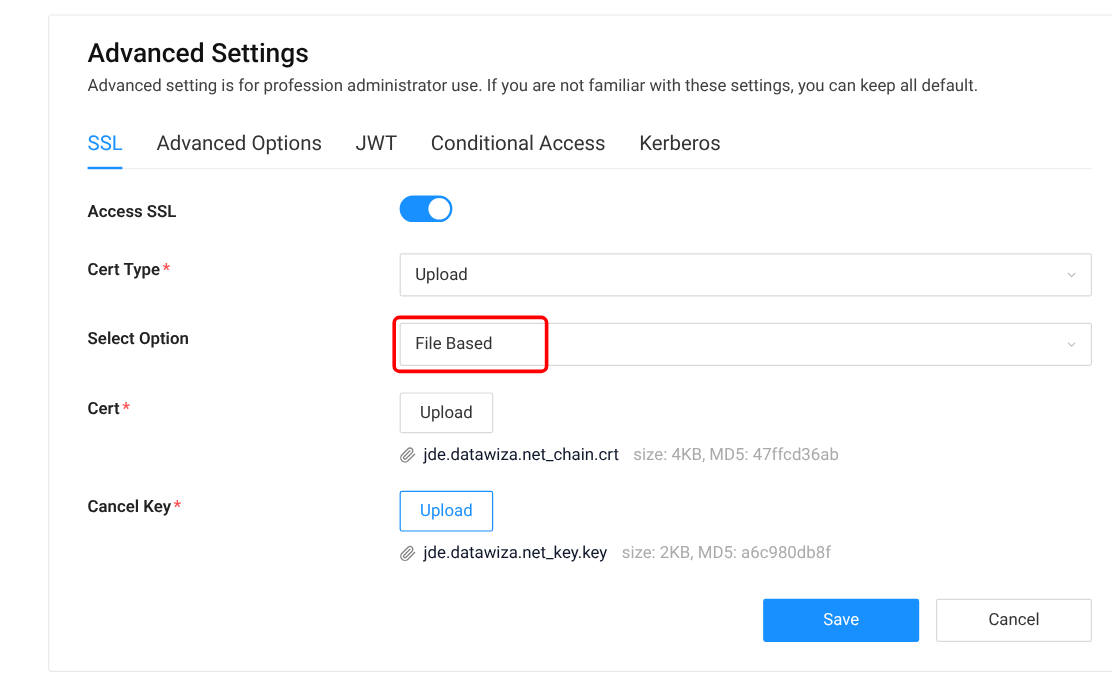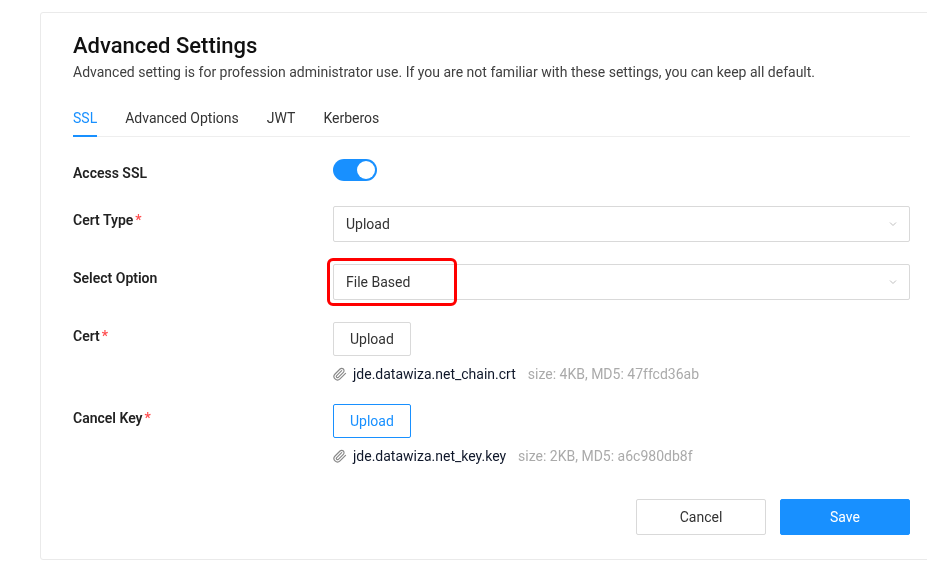--- a/index.html
+++ b/index.html
@@ -3,21 +3,21 @@
 <meta charset="utf-8">
 <style>
   * { box-sizing: border-box; }
   html, body { margin:0; padding:0; font-family: -apple-system, BlinkMacSystemFont, "Segoe UI", Roboto, "Helvetica Neue", Arial, sans-serif; font-size:14px; color:#222; background:#fff; }
   .page { width:927px; height:572px; padding:12px;margin-left:28px; }
   .panel { border:1px solid #eaeaea; border-radius:3px; padding:20px 32px 24px 32px; height:100%; position:relative; }
   .title { font-size:22px; font-weight:500; margin:0 0 6px 0; color:#111; }
   .subtitle { font-size:14px; color:#404040; margin:0 0 24px 0; }
   
   .tabs { display:flex; gap:28px; border-bottom:1px solid #eee; padding-bottom:0; margin-bottom:22px;}
-  .tab { padding:6px 0 10px 0; font-size:14px; color:#333; cursor:pointer; position:relative; }
+  .tab { padding:6px 0 10px 0; font-size:17px; color:#333; cursor:pointer; position:relative; }
   .tab.active { color:#1890ff; }
   .tab.active::after { content:""; position:absolute; left:0; right:0; bottom:-1px; height:2px; background:#1890ff; }
   
   .form { display:flex; flex-direction:column; gap:22px; }
   .row { display:flex; align-items:flex-start; }
   .label-col { width:260px; padding-top:6px; font-weight:600; font-size:14px; color:#222;}
   .req { color:#ff4d4f; margin-left:2px; }
   .control-col { flex:1; }
   
   .toggle { width:44px; height:22px; border-radius:11px; background:#1890ff; position:relative; display:inline-block; cursor:pointer; }
@@ -48,20 +48,21 @@
 <div class="page">
   <div class="panel">
 
     <h1 class="title">Advanced Settings</h1>
     <p class="subtitle">Advanced setting is for profession administrator use. If you are not familiar with these settings, you can keep all default.</p>
 
     <div class="tabs">
       <div class="tab active">SSL</div>
       <div class="tab">Advanced Options</div>
       <div class="tab">JWT</div>
+      <div class="tab">Conditional Access</div>
       <div class="tab">Kerberos</div>
     </div>
 
     <div class="form">
 
       <div class="row">
         <div class="label-col">Access SSL</div>
         <div class="control-col">
           <div class="toggle">
             <div class="toggle-knob"></div>
@@ -134,18 +135,18 @@
             </span>
             <span class="fname">jde.datawiza.net_key.key</span>
             <span class="meta">size: 2KB, MD5: a6c980db8f</span>
           </div>
         </div>
       </div>
 
     </div>
 
     <div class="footer">
+      <div class="btn save">Save</div>
       <div class="btn cancel">Cancel</div>
-      <div class="btn save">Save</div>
     </div>
 
   </div>
 </div>
 
 </body></html>

